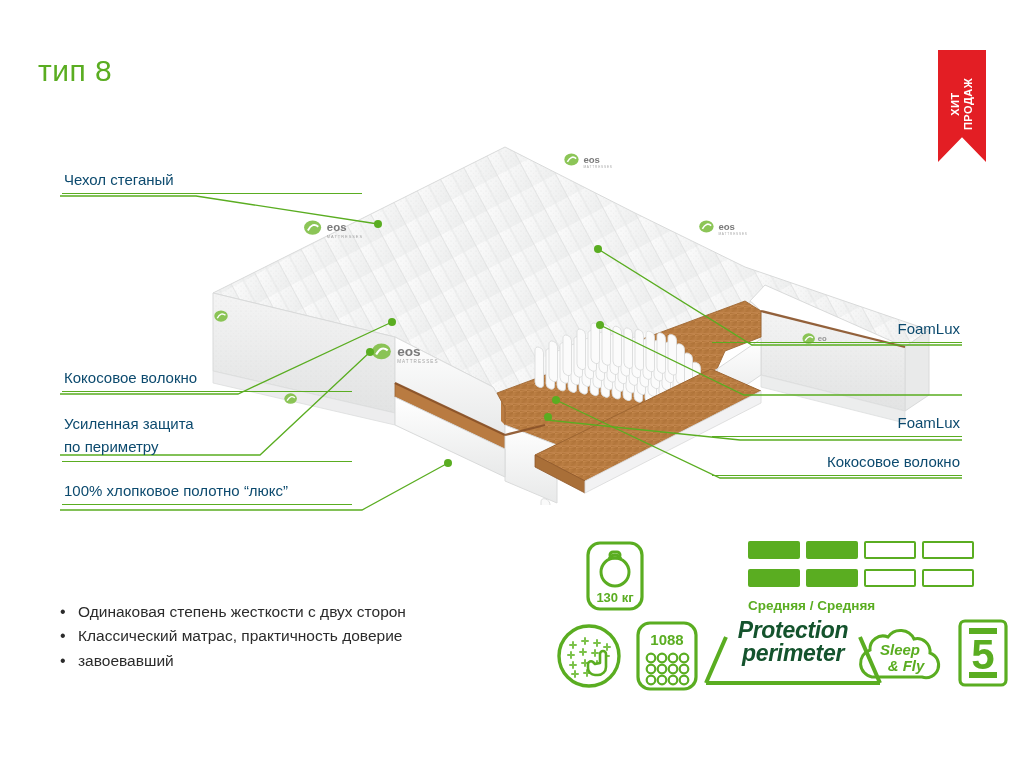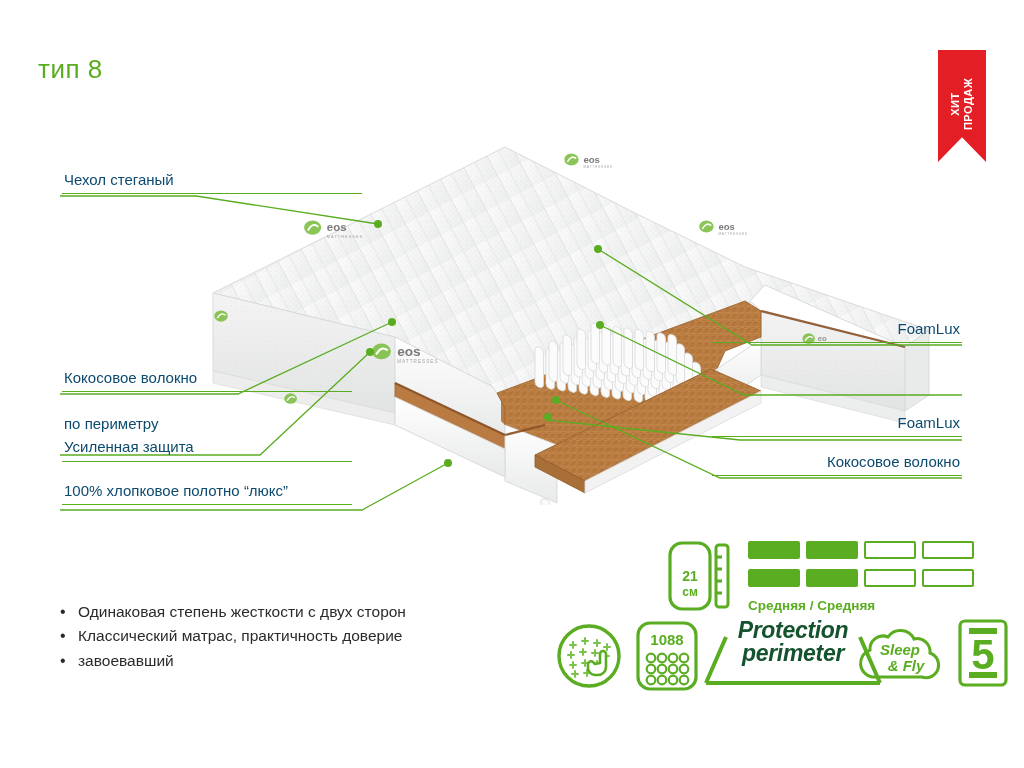--- a/index.html
+++ b/index.html
@@ -10,21 +10,21 @@
     font-family:"Liberation Sans","DejaVu Sans",sans-serif;
     color:#2b2b2b;
     overflow:hidden;
     position:relative;
   }
   .page{position:absolute;inset:0;}
 
   
   .title{
     position:absolute;left:38px;top:56px;
-    font-size:26px;font-weight:400;color:#5aad21;
+    font-size:30px;font-weight:400;color:#5aad21;
     letter-spacing:.5px;line-height:1;
   }
 
   
   .ribbon{
     position:absolute;left:938px;top:50px;width:48px;height:112px;
     background:#e31e24;
     clip-path:polygon(0 0,100% 0,100% 100%,50% 78%,0 100%);
   }
   .ribbon span{
@@ -381,22 +381,22 @@
     <span class="txt">Чехол стеганый</span>
     <span class="rule"></span>
   </div>
 
   <div class="callout" style="left:62px;top:368px;width:290px;">
     <span class="txt">Кокосовое волокно</span>
     <span class="rule"></span>
   </div>
 
   <div class="callout" style="left:62px;top:414px;width:290px;">
+    <span class="txt">Усиленная защита</span>
     <span class="txt">по периметру</span>
-    <span class="txt">Усиленная защита</span>
     <span class="rule"></span>
   </div>
 
   <div class="callout" style="left:62px;top:481px;width:290px;">
     <span class="txt">100% хлопковое полотно “люкс”</span>
     <span class="rule"></span>
   </div>
 
   <div class="callout right" style="left:712px;top:319px;width:250px;">
     <span class="txt">FoamLux</span>
@@ -420,32 +420,32 @@
       <li>Классический матрас, практичность доверие</li>
       <li style="list-style:none;padding-left:22px;">
         <span>завоевавший</span>
       </li>
     </ul>
   </div>
   <style>.bullets li:nth-child(4)::before{content:"";}</style>
 
   <div class="badges">
 
-
-    <div class="badge" style="left:148px;top:16px;">
-      <svg width="62" height="70" viewBox="0 0 62 70">
-        <rect x="2" y="2" width="40" height="66" rx="12" fill="none" stroke="#5aad21" stroke-width="3.2"></rect>
-        <text x="22" y="40" text-anchor="middle" font-family="Liberation Sans, sans-serif" font-size="14" font-weight="bold" fill="#5aad21">21</text>
-        <text x="22" y="55" text-anchor="middle" font-family="Liberation Sans, sans-serif" font-size="12" font-weight="bold" fill="#5aad21">см</text>
+    <div class="badge" style="left:66px;top:16px;">
+      <svg width="58" height="70" viewBox="0 0 58 70">
+        <rect x="2" y="2" width="54" height="66" rx="12" fill="none" stroke="#5aad21" stroke-width="3.2"></rect>
         <g fill="none" stroke="#5aad21" stroke-width="3">
-          <rect x="48" y="4" width="12" height="62" rx="3"></rect>
-          <path d="M48 16 h6 M48 28 h6 M48 40 h6 M48 52 h6"></path>
-        </g>
+          <circle cx="29" cy="31" r="14"></circle>
+          <path d="M23 18 a7 8 0 0 1 12 0"></path>
+          <rect x="24" y="11" width="10" height="6" rx="3"></rect>
+        </g>
+        <text x="29" y="61" text-anchor="middle" font-family="Liberation Sans, sans-serif" font-size="13" font-weight="bold" fill="#5aad21">130 кг</text>
       </svg>
     </div>
+
 
     <div class="bars">
       <div><span class="bar on"></span><span class="bar on"></span><span class="bar"></span><span class="bar"></span></div>
       <div><span class="bar on"></span><span class="bar on"></span><span class="bar"></span><span class="bar"></span></div>
     </div>
     <div class="firm-label">Средняя / Средняя</div>
 
     <div class="badge" style="left:36px;top:98px;">
       <svg width="66" height="66" viewBox="0 0 66 66">
         <circle cx="33" cy="33" r="30" fill="none" stroke="#5aad21" stroke-width="3.4"></circle>

